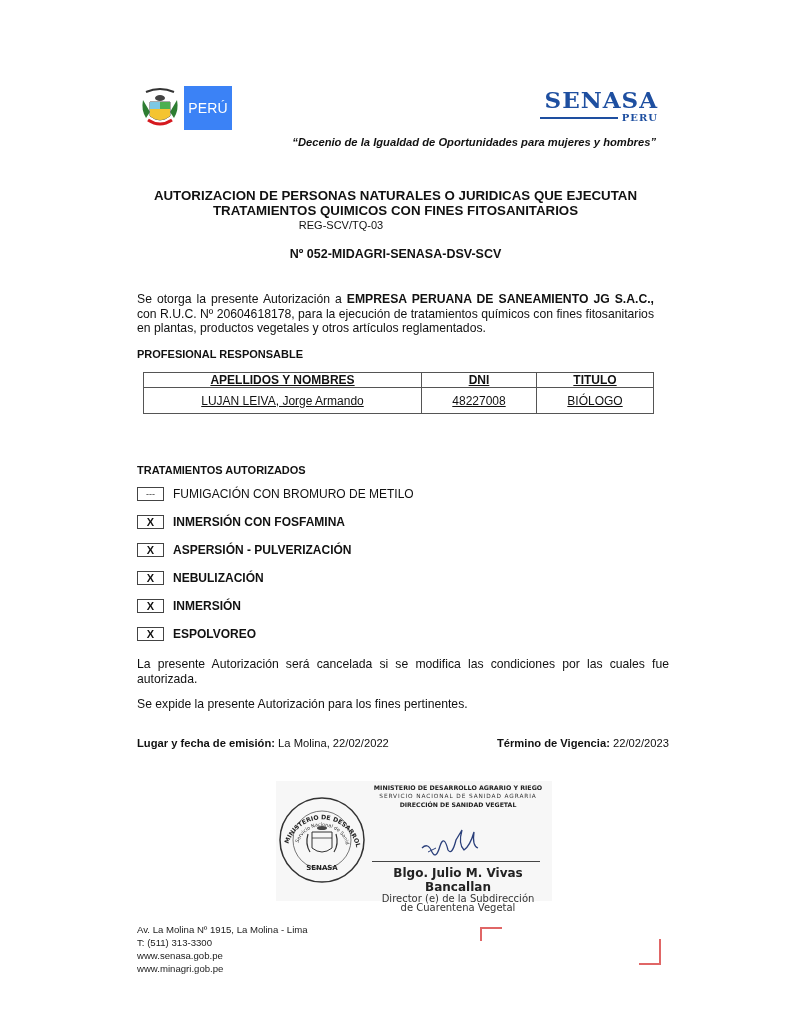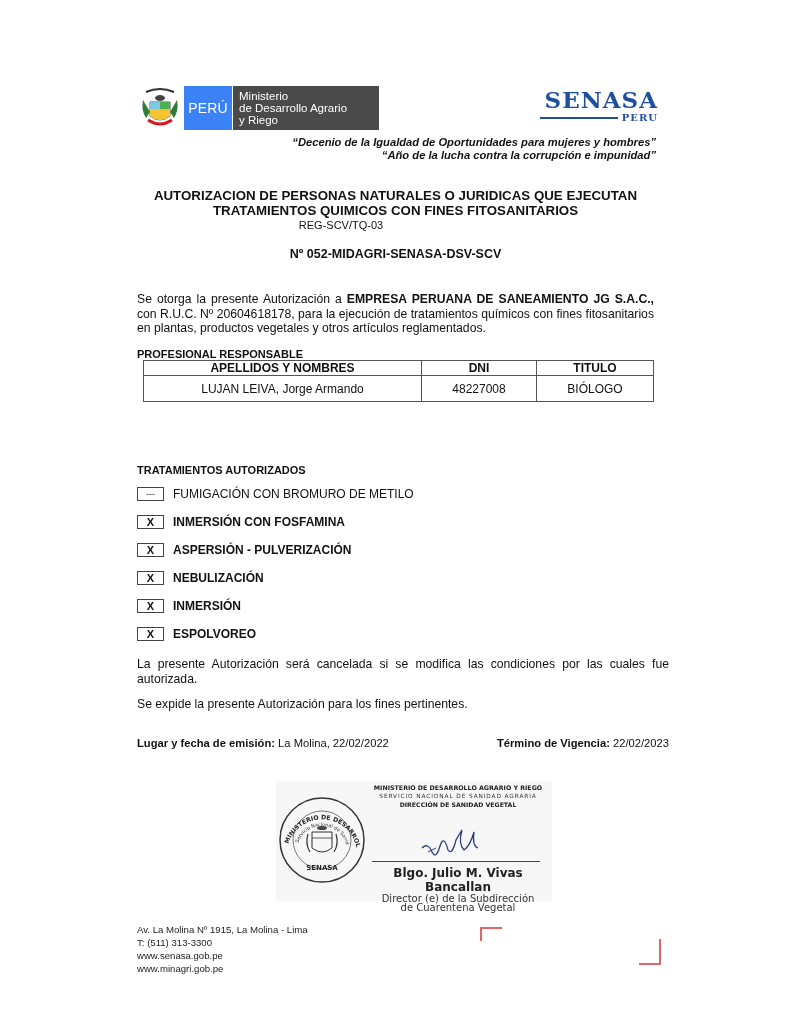--- a/index.html
+++ b/index.html
@@ -28,21 +28,21 @@
 
     .title { left: 0; width: 791px; top: 188px; text-align: center; font-weight: bold; font-size: 13.3px; line-height: 15px; }
     .reg { left: 0; width: 682px; top: 219px; text-align: center; font-size: 11px; }
     .number { left: 0; width: 791px; top: 247px; text-align: center; font-weight: bold; font-size: 12.5px; }
 
     .para1 { left: 137px; width: 517px; top: 292px; font-size: 12.2px; line-height: 14.5px; text-align: justify; }
     .para1 b { font-weight: bold; }
 
     .section-head { left: 137px; font-weight: bold; font-size: 11px; }
 
-    table.prof { position: absolute; left: 143px; top: 360px; width: 511px; border-collapse: collapse; font-size: 12px; }
+    table.prof { position: absolute; left: 143px; top: 372px; width: 511px; border-collapse: collapse; font-size: 12px; text-decoration: underline; }
     table.prof th, table.prof td { border: 1px solid #555; text-align: center; }
     table.prof th { font-weight: bold; height: 15px; line-height: 13px; }
     table.prof td { height: 26px; }
 
     .treat { left: 137px; display: flex; align-items: center; font-size: 12px; }
     .cbox { width: 27px; height: 14px; border: 1px solid #444; font-size: 11px; font-weight: bold; display: flex; align-items: center; justify-content: center; margin-right: 9px; }
     .cbox.empty { font-weight: normal; font-size: 9px; color: #333; }
     .treat-label.on { font-weight: bold; }
 
     .para2 { left: 137px; width: 532px; top: 657px; font-size: 12.2px; line-height: 14.5px; text-align: justify; }
@@ -82,38 +82,32 @@
       <path d="M37 14 Q39 24 34 32 L30 26 Z" fill="#2e7d32"></path>
       <ellipse cx="20" cy="12" rx="5" ry="3" fill="#444"></ellipse>
       <path d="M10 16 H30 V30 Q20 38 10 30 Z" fill="#fff" stroke="#555" stroke-width="1"></path>
       <rect x="10" y="16" width="10" height="7" fill="#7ec8e3"></rect>
       <rect x="20" y="16" width="10" height="7" fill="#4caf50"></rect>
       <path d="M10 23 H30 V30 Q20 38 10 30 Z" fill="#f4c430"></path>
       <path d="M8 34 Q20 42 32 34" stroke="#d5191f" stroke-width="3" fill="none"></path>
     </svg>
   </div>
   <div class="peru-box">PERÚ</div>
-  <div class="ministry-box">
-    <div>Ministerio</div>
-    <div>de Desarrollo Agrario</div>
-    <div>y Riego</div>
-  </div>
 </div>
 
 <div class="abs senasa-logo">
   <div class="senasa-word">SENASA</div>
   <div class="senasa-sub">
     <div class="senasa-line"></div>
     <div class="senasa-peru">PERU</div>
   </div>
 </div>
 
 <div class="abs mottos">
   <div>“Decenio de la Igualdad de Oportunidades para mujeres y hombres”</div>
-  <div>“Año de la lucha contra la corrupción e impunidad”</div>
 </div>
 
 <div class="abs title">
   <div>AUTORIZACION DE PERSONAS NATURALES O JURIDICAS QUE EJECUTAN</div>
   <div>TRATAMIENTOS QUIMICOS CON FINES FITOSANITARIOS</div>
 </div>
 <div class="abs reg">REG-SCV/TQ-03</div>
 <div class="abs number">Nº 052-MIDAGRI-SENASA-DSV-SCV</div>
 
 <div class="abs para1"><span>Se otorga la presente Autorización a </span><b>EMPRESA PERUANA DE SANEAMIENTO JG S.A.C.,</b><span> con R.U.C. Nº 20604618178, para la ejecución de tratamientos químicos con fines fitosanitarios en plantas, productos vegetales y otros artículos reglamentados.</span></div>

